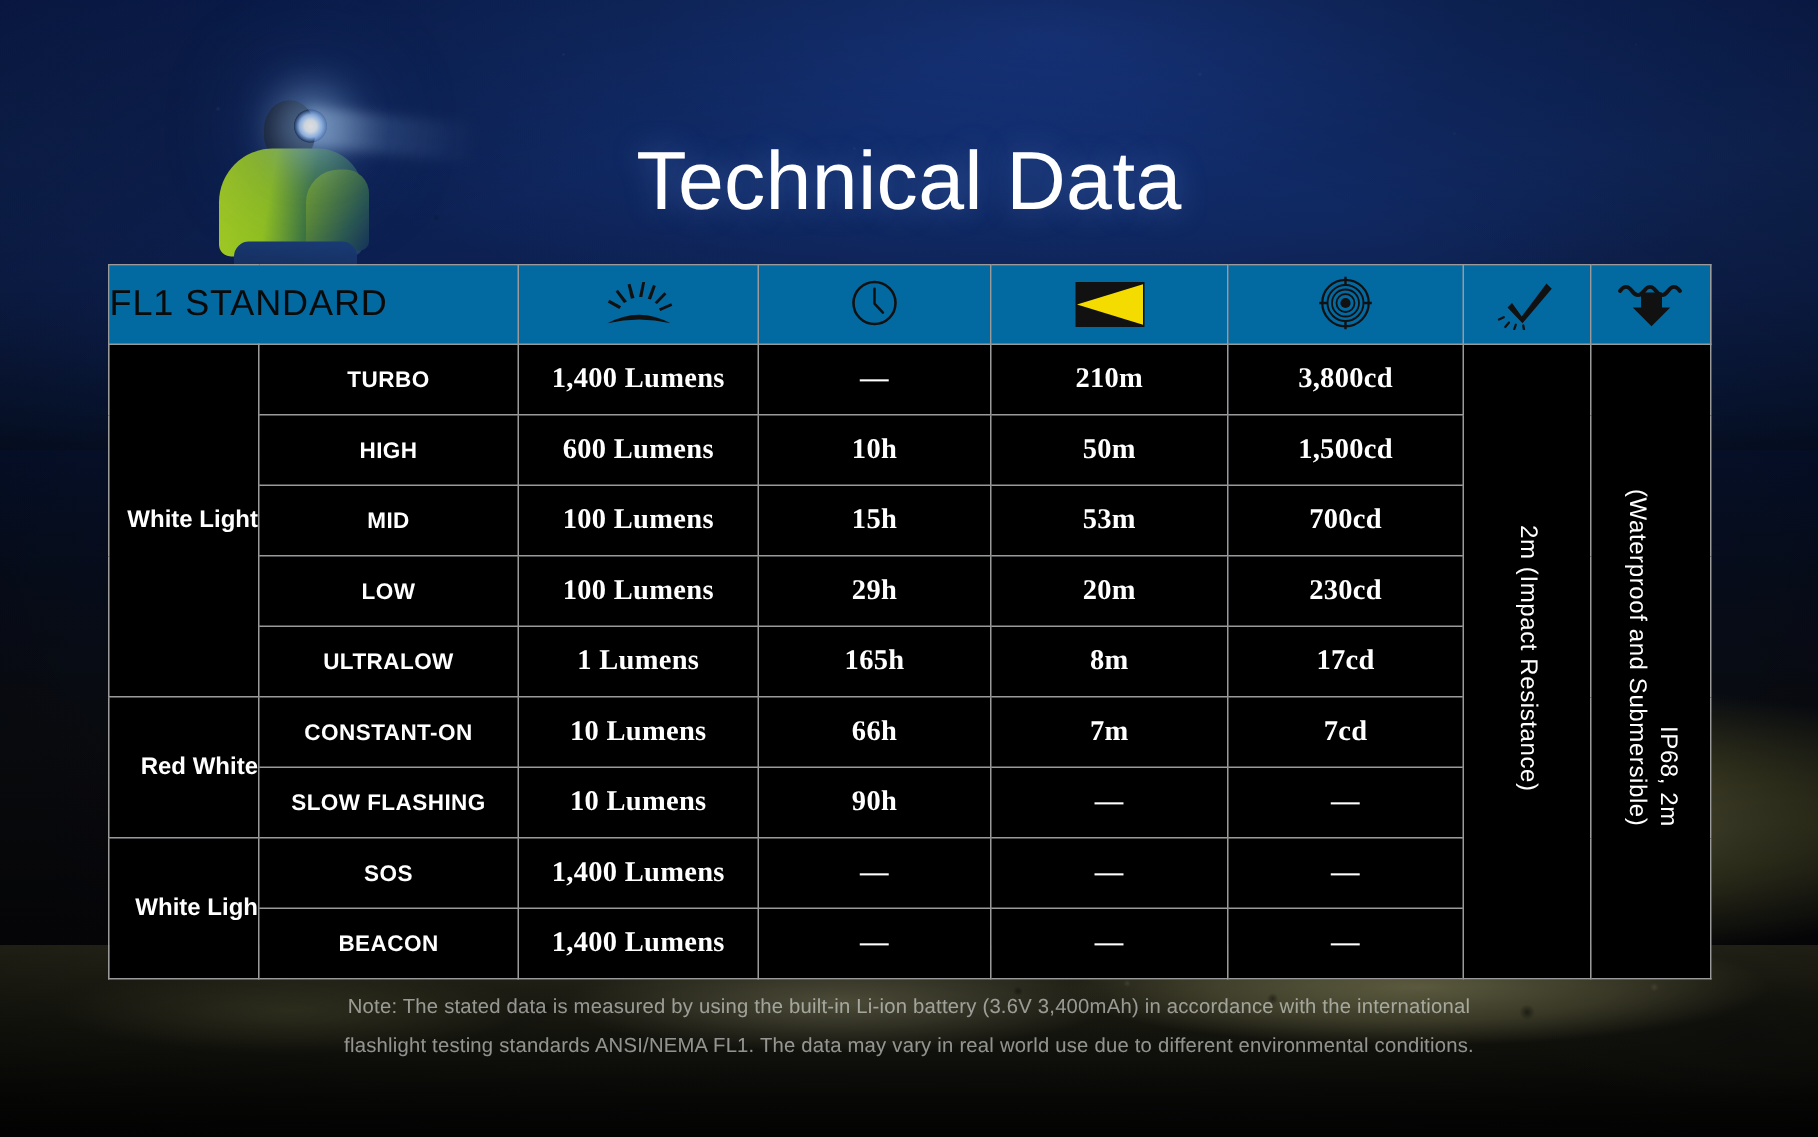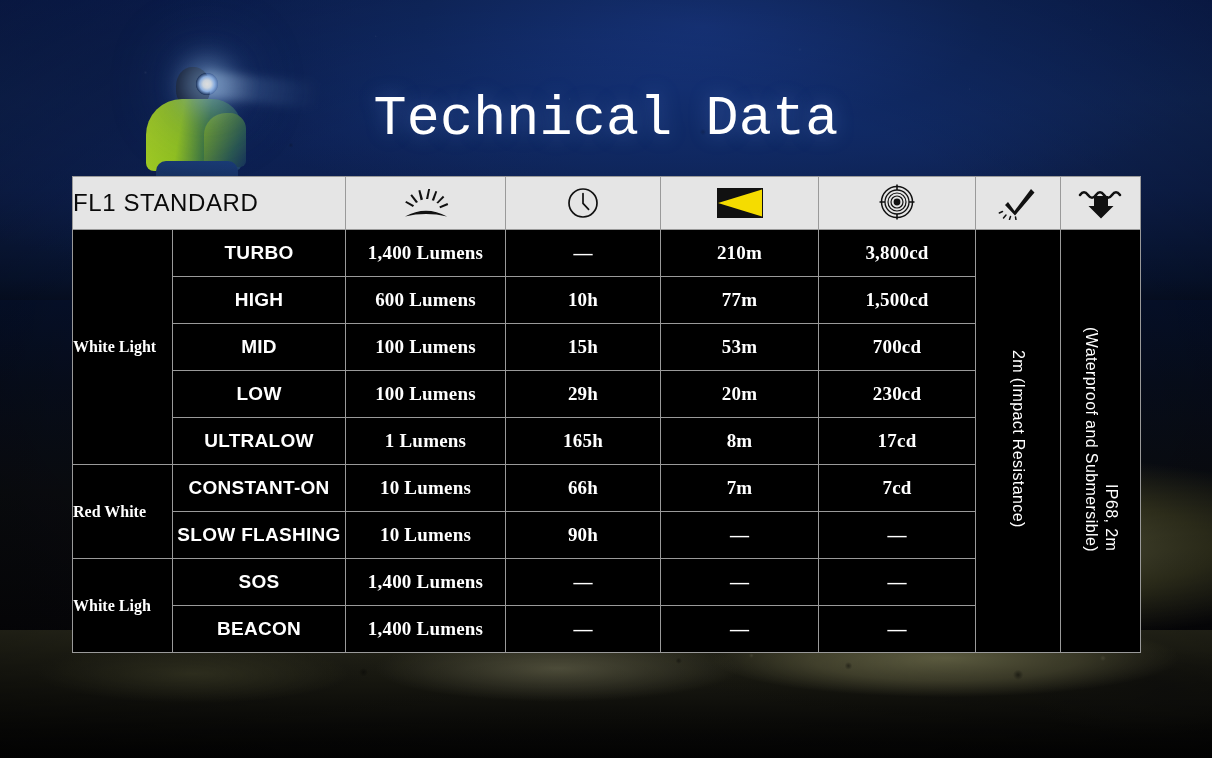--- a/index.html
+++ b/index.html
@@ -98,21 +98,20 @@
     filter:blur(4px);
   }
 
   
   .title {
     position:absolute; left:0; top:88px; width:1212px;
     text-align:center;
     font-size:55px; font-weight:400; letter-spacing:.2px;
     color:#ffffff;
     text-shadow:0 0 20px rgba(120,170,255,.35);
-    font-family:Liberation Mono, monospace;
   }
 
   
   .table-wrap { position:absolute; left:72px; top:176px; width:1068px; }
   table.spec {
     border-collapse:collapse; table-layout:fixed; width:1068px;
     color:#fff;
   }
   table.spec td, table.spec th { border:1px solid #9a9a9a; padding:0; }
 
@@ -120,36 +119,36 @@
   col.c-grp  { width:100px; }
   col.c-mode { width:173px; }
   col.c-lum  { width:160px; }
   col.c-run  { width:155px; }
   col.c-dist { width:158px; }
   col.c-int  { width:157px; }
   col.c-imp  { width:85px;  }
   col.c-wtr  { width:80px;  }
 
   thead th {
-    background:#e5e5e5; height:53px; color:#111;
+    background:#0369a1; height:53px; color:#111;
     border:1px solid #caa800;
   }
   th.hd-label {
     font-size:24px; font-weight:400; letter-spacing:.6px;
     text-align:left; padding-left:48px; color:#0a0a0a;
   }
   th.hd-icon { text-align:center; vertical-align:middle; }
   .icw { display:inline-flex; align-items:center; justify-content:center; height:40px; }
 
   tbody td { background:#000; height:47px; text-align:center; vertical-align:middle; }
-  td.mode { font-size:19px; font-weight:700; letter-spacing:.3px; }
+  td.mode { font-size:15px; font-weight:700; letter-spacing:.3px; }
   td.val  { font-size:19px; font-weight:700; letter-spacing:.2px;font-family:Liberation Serif, serif; }
   td.grp {
-    font-size:16px; font-weight:700; text-align:left;
-    padding-right:2px; white-space:nowrap; overflow:hidden;font-family:Liberation Serif, serif;
+    font-size:16px; font-weight:700; text-align:right;
+    padding-right:2px; white-space:nowrap; overflow:hidden;
   }
   td.vert {
     vertical-align:middle; text-align:center; padding:0;
   }
   .vert-inner {
     writing-mode:vertical-rl; text-orientation:mixed;
     font-size:16px; font-weight:400; letter-spacing:.4px;
     line-height:1.35; white-space:nowrap;
     display:inline-block;
   }
@@ -294,21 +293,21 @@
       </td>
       <td class="vert" rowspan="9">
         <span class="vert-inner two">(Waterproof and Submersible)</span><span class="vert-inner two">IP68, 2m</span>
       </td>
     </tr>
 
     <tr>
       <td class="mode">HIGH</td>
       <td class="val">600 Lumens</td>
       <td class="val">10h</td>
-      <td class="val">77m</td>
+      <td class="val">50m</td>
       <td class="val">1,500cd</td>
     </tr>
 
     <tr>
       <td class="mode">MID</td>
       <td class="val">100 Lumens</td>
       <td class="val">15h</td>
       <td class="val">53m</td>
       <td class="val">700cd</td>
     </tr>
@@ -360,13 +359,15 @@
       <td class="val">1,400 Lumens</td>
       <td class="val">—</td>
       <td class="val">—</td>
       <td class="val">—</td>
     </tr>
   </tbody>
 </table>
 </div>
 
 <div class="note">
+  <span>Note: The stated data is measured by using the built-in Li-ion battery (3.6V 3,400mAh) in accordance with the international</span>
+  <span>flashlight testing standards ANSI/NEMA FL1. The data may vary in real world use due to different environmental conditions.</span>
 </div>
 
 </body></html>

